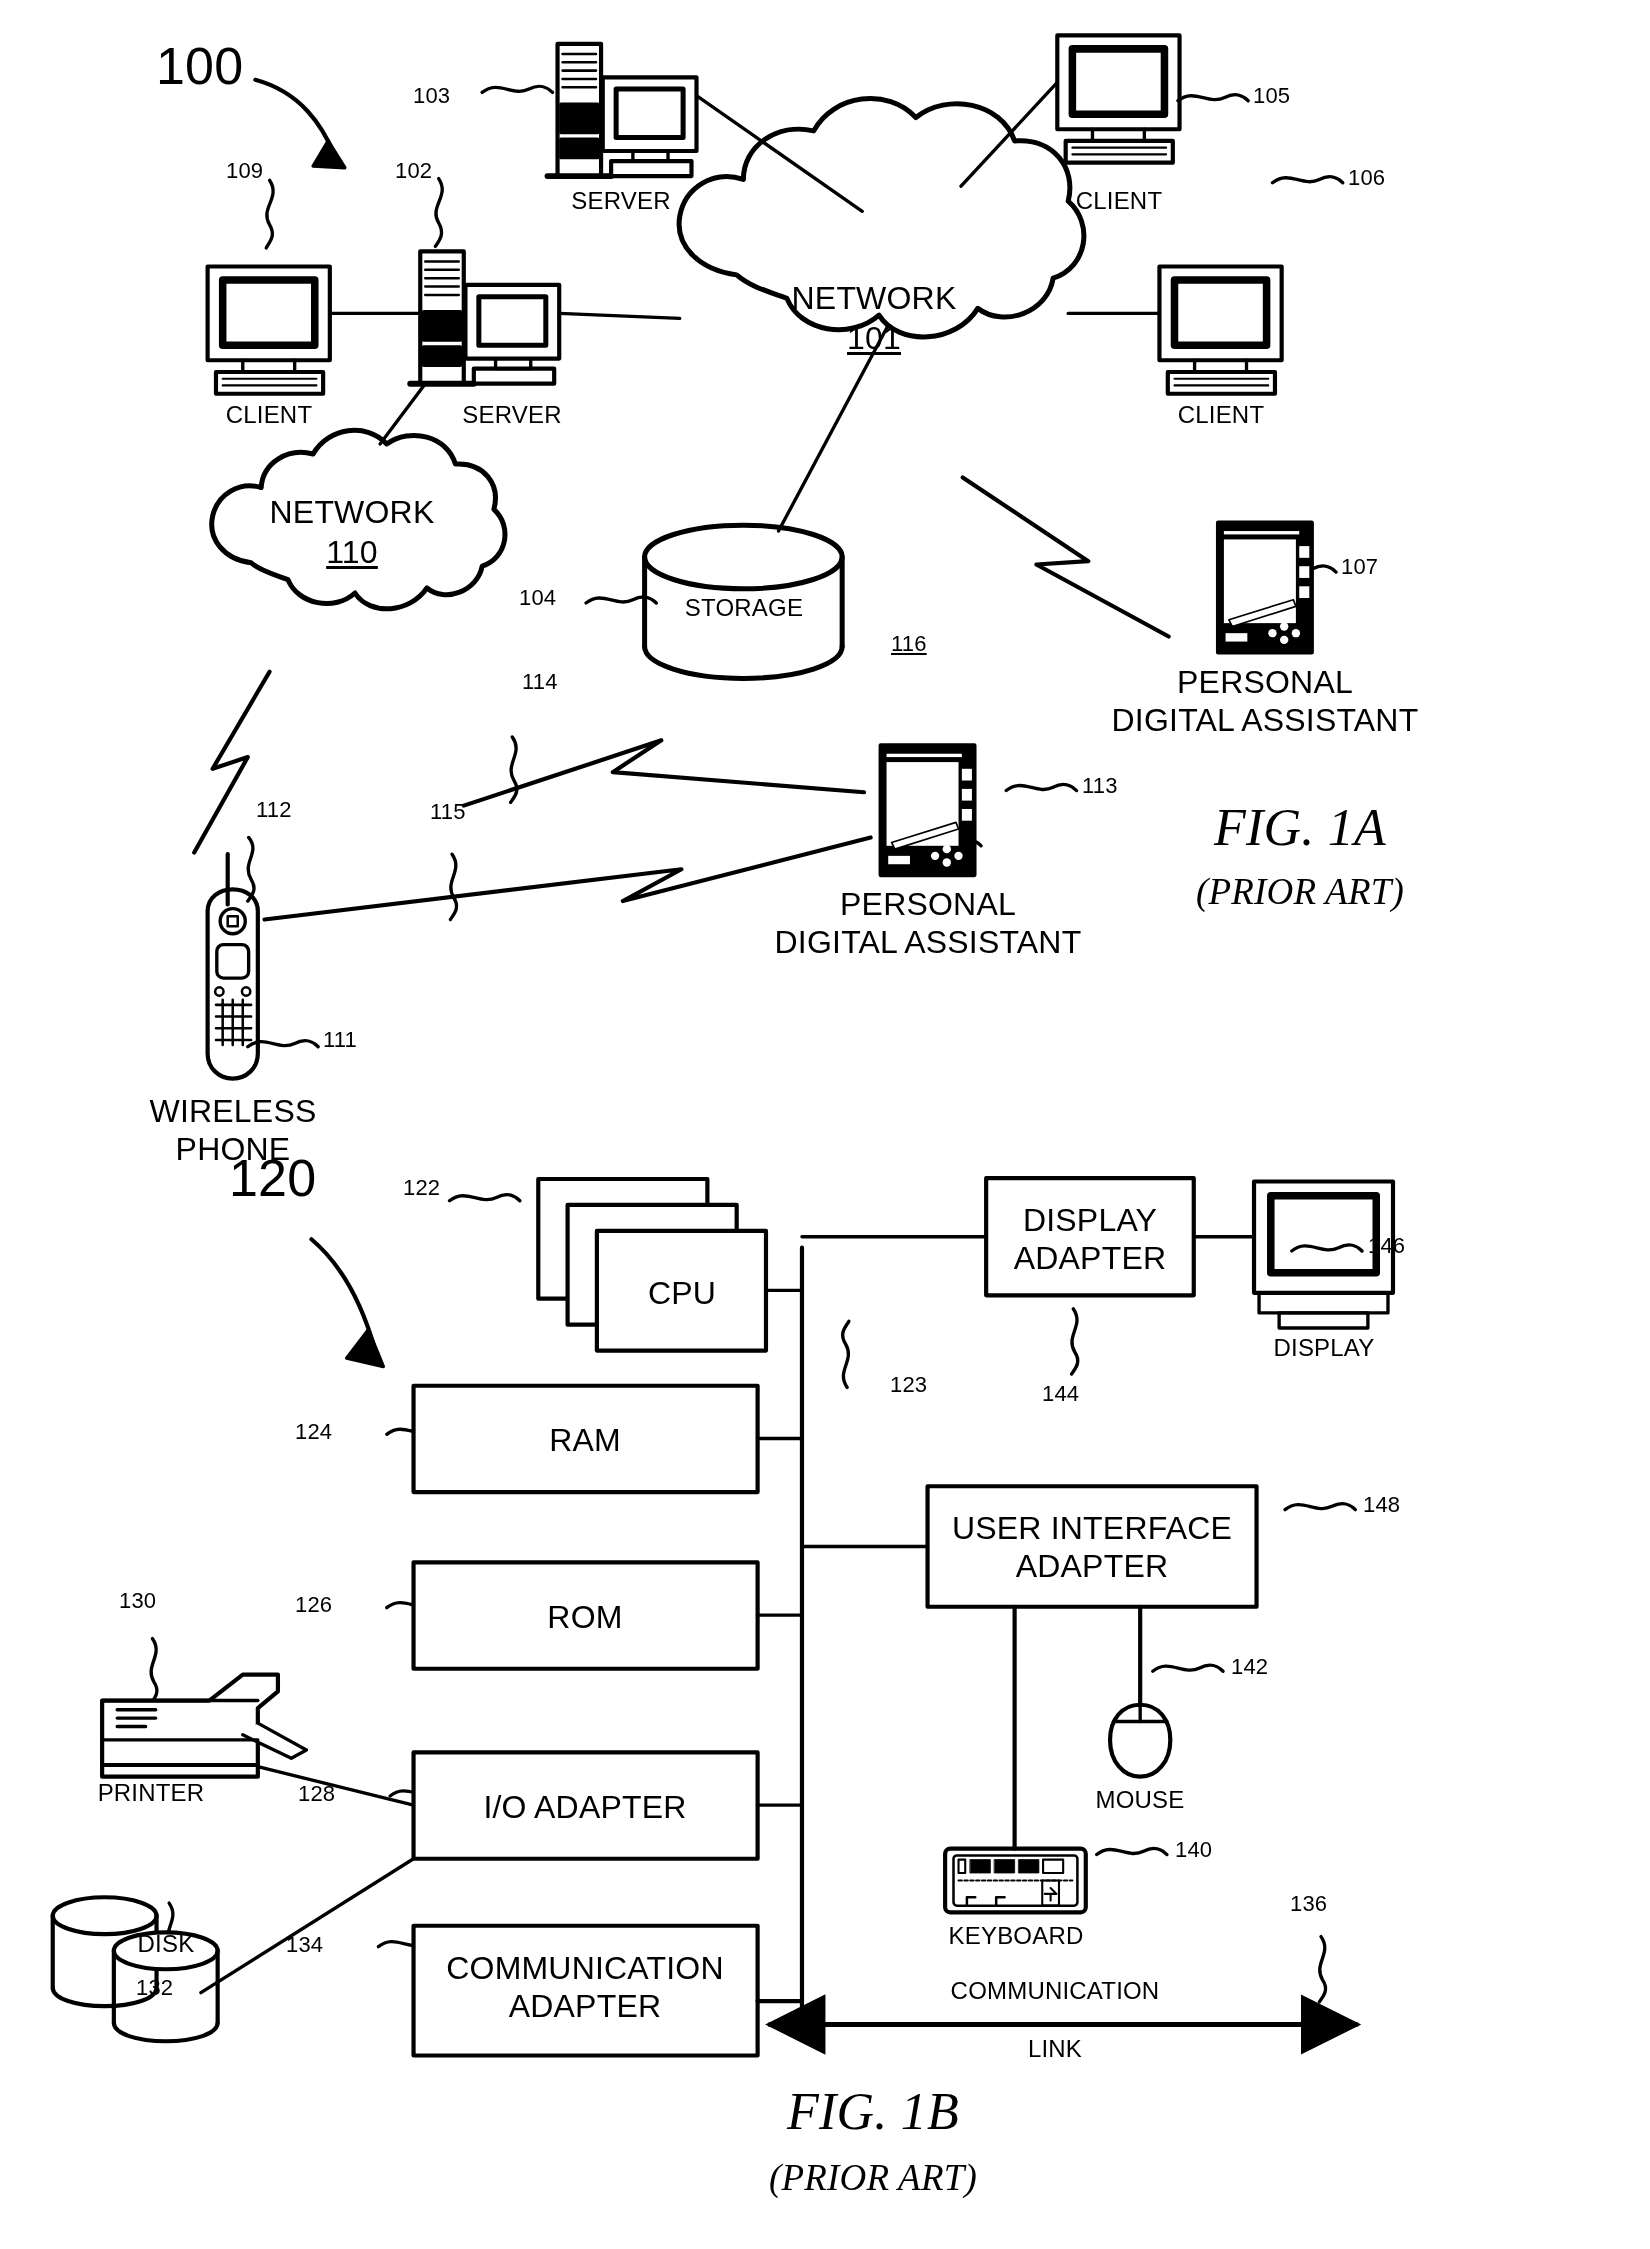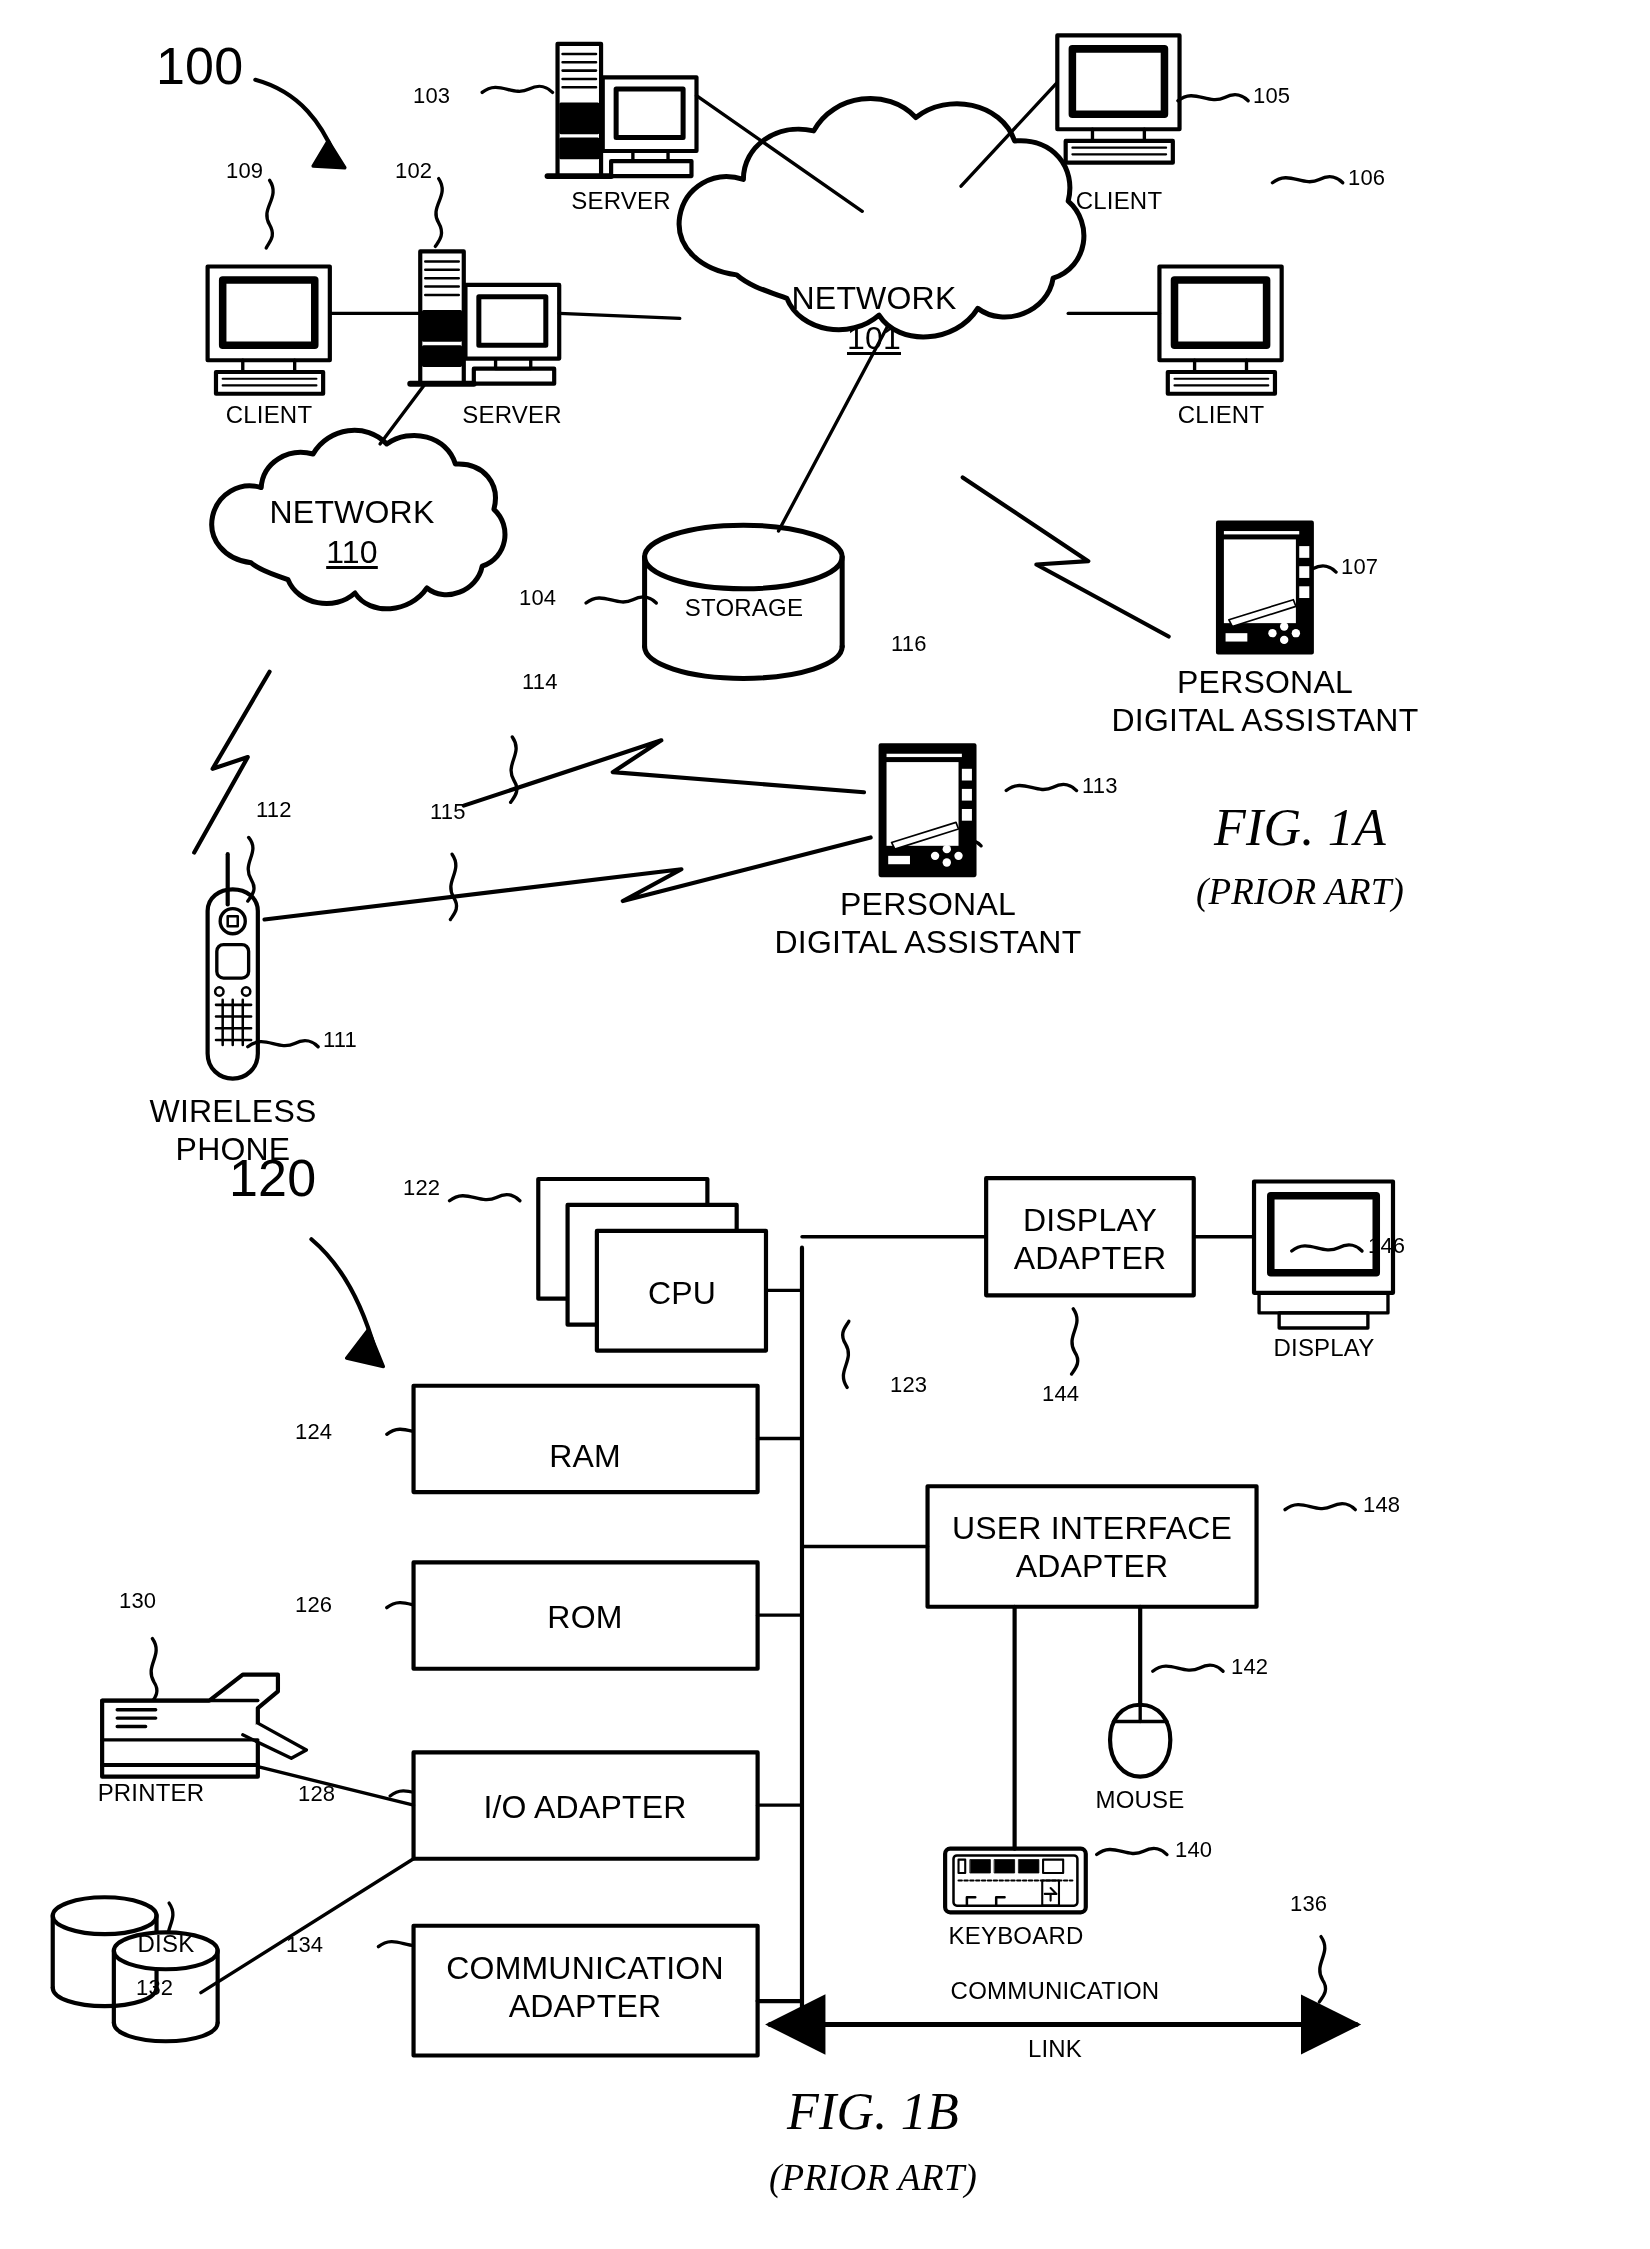--- a/index.html
+++ b/index.html
@@ -382,21 +382,21 @@
   <div class="lbl ref" style="left:413px; top:84px;">103</div>
   <div class="lbl ref" style="left:1253px; top:84px;">105</div>
   <div class="lbl ref" style="left:1348px; top:166px;">106</div>
   <div class="lbl ref" style="left:1341px; top:555px;">107</div>
   <div class="lbl ref" style="left:1082px; top:774px;">113</div>
   <div class="lbl ref" style="left:519px; top:586px;">104</div>
   <div class="lbl ref" style="left:323px; top:1028px;">111</div>
   <div class="lbl ref" style="left:256px; top:798px;">112</div>
   <div class="lbl ref" style="left:522px; top:670px;">114</div>
   <div class="lbl ref" style="left:430px; top:800px;">115</div>
-  <div class="lbl ref" style="left:891px; top:632px;">116</div>
+  <div class="lbl ref" style="left:891px; top:632px;text-decoration:underline;">116</div>
 
   <div class="lbl cap ctr" style="left:269px; top:402px;">CLIENT</div>
   <div class="lbl cap ctr" style="left:512px; top:402px;">SERVER</div>
   <div class="lbl cap ctr" style="left:621px; top:188px;">SERVER</div>
   <div class="lbl cap ctr" style="left:1119px; top:188px;">CLIENT</div>
   <div class="lbl cap ctr" style="left:1221px; top:402px;">CLIENT</div>
 
   <div class="lbl cloudtext ctr" style="left:874px; top:278px;">
     <div>NETWORK</div>
     <div class="cloudnum">101</div>
@@ -438,21 +438,21 @@
   <div class="lbl ref" style="left:119px; top:1589px;">130</div>
   <div class="lbl ref" style="left:136px; top:1976px;">132</div>
   <div class="lbl ref" style="left:1042px; top:1382px;">144</div>
   <div class="lbl ref" style="left:1368px; top:1234px;">146</div>
   <div class="lbl ref" style="left:1363px; top:1493px;">148</div>
   <div class="lbl ref" style="left:1231px; top:1655px;">142</div>
   <div class="lbl ref" style="left:1175px; top:1838px;">140</div>
   <div class="lbl ref" style="left:1290px; top:1892px;">136</div>
 
   <div class="lbl boxtext ctr" style="left:682px; top:1274px;">CPU</div>
-  <div class="lbl boxtext ctr" style="left:585px; top:1421px;margin-top:16px;">RAM</div>
+  <div class="lbl boxtext ctr" style="left:585px; top:1421px;">RAM</div>
   <div class="lbl boxtext ctr" style="left:585px; top:1598px;">ROM</div>
   <div class="lbl boxtext ctr" style="left:585px; top:1788px;text-align:right;">I/O ADAPTER</div>
 
   <div class="lbl boxtext ctr" style="left:585px; top:1949px;">
     <div>COMMUNICATION</div>
     <div>ADAPTER</div>
   </div>
 
   <div class="lbl boxtext ctr" style="left:1090px; top:1201px;">
     <div>DISPLAY</div>

